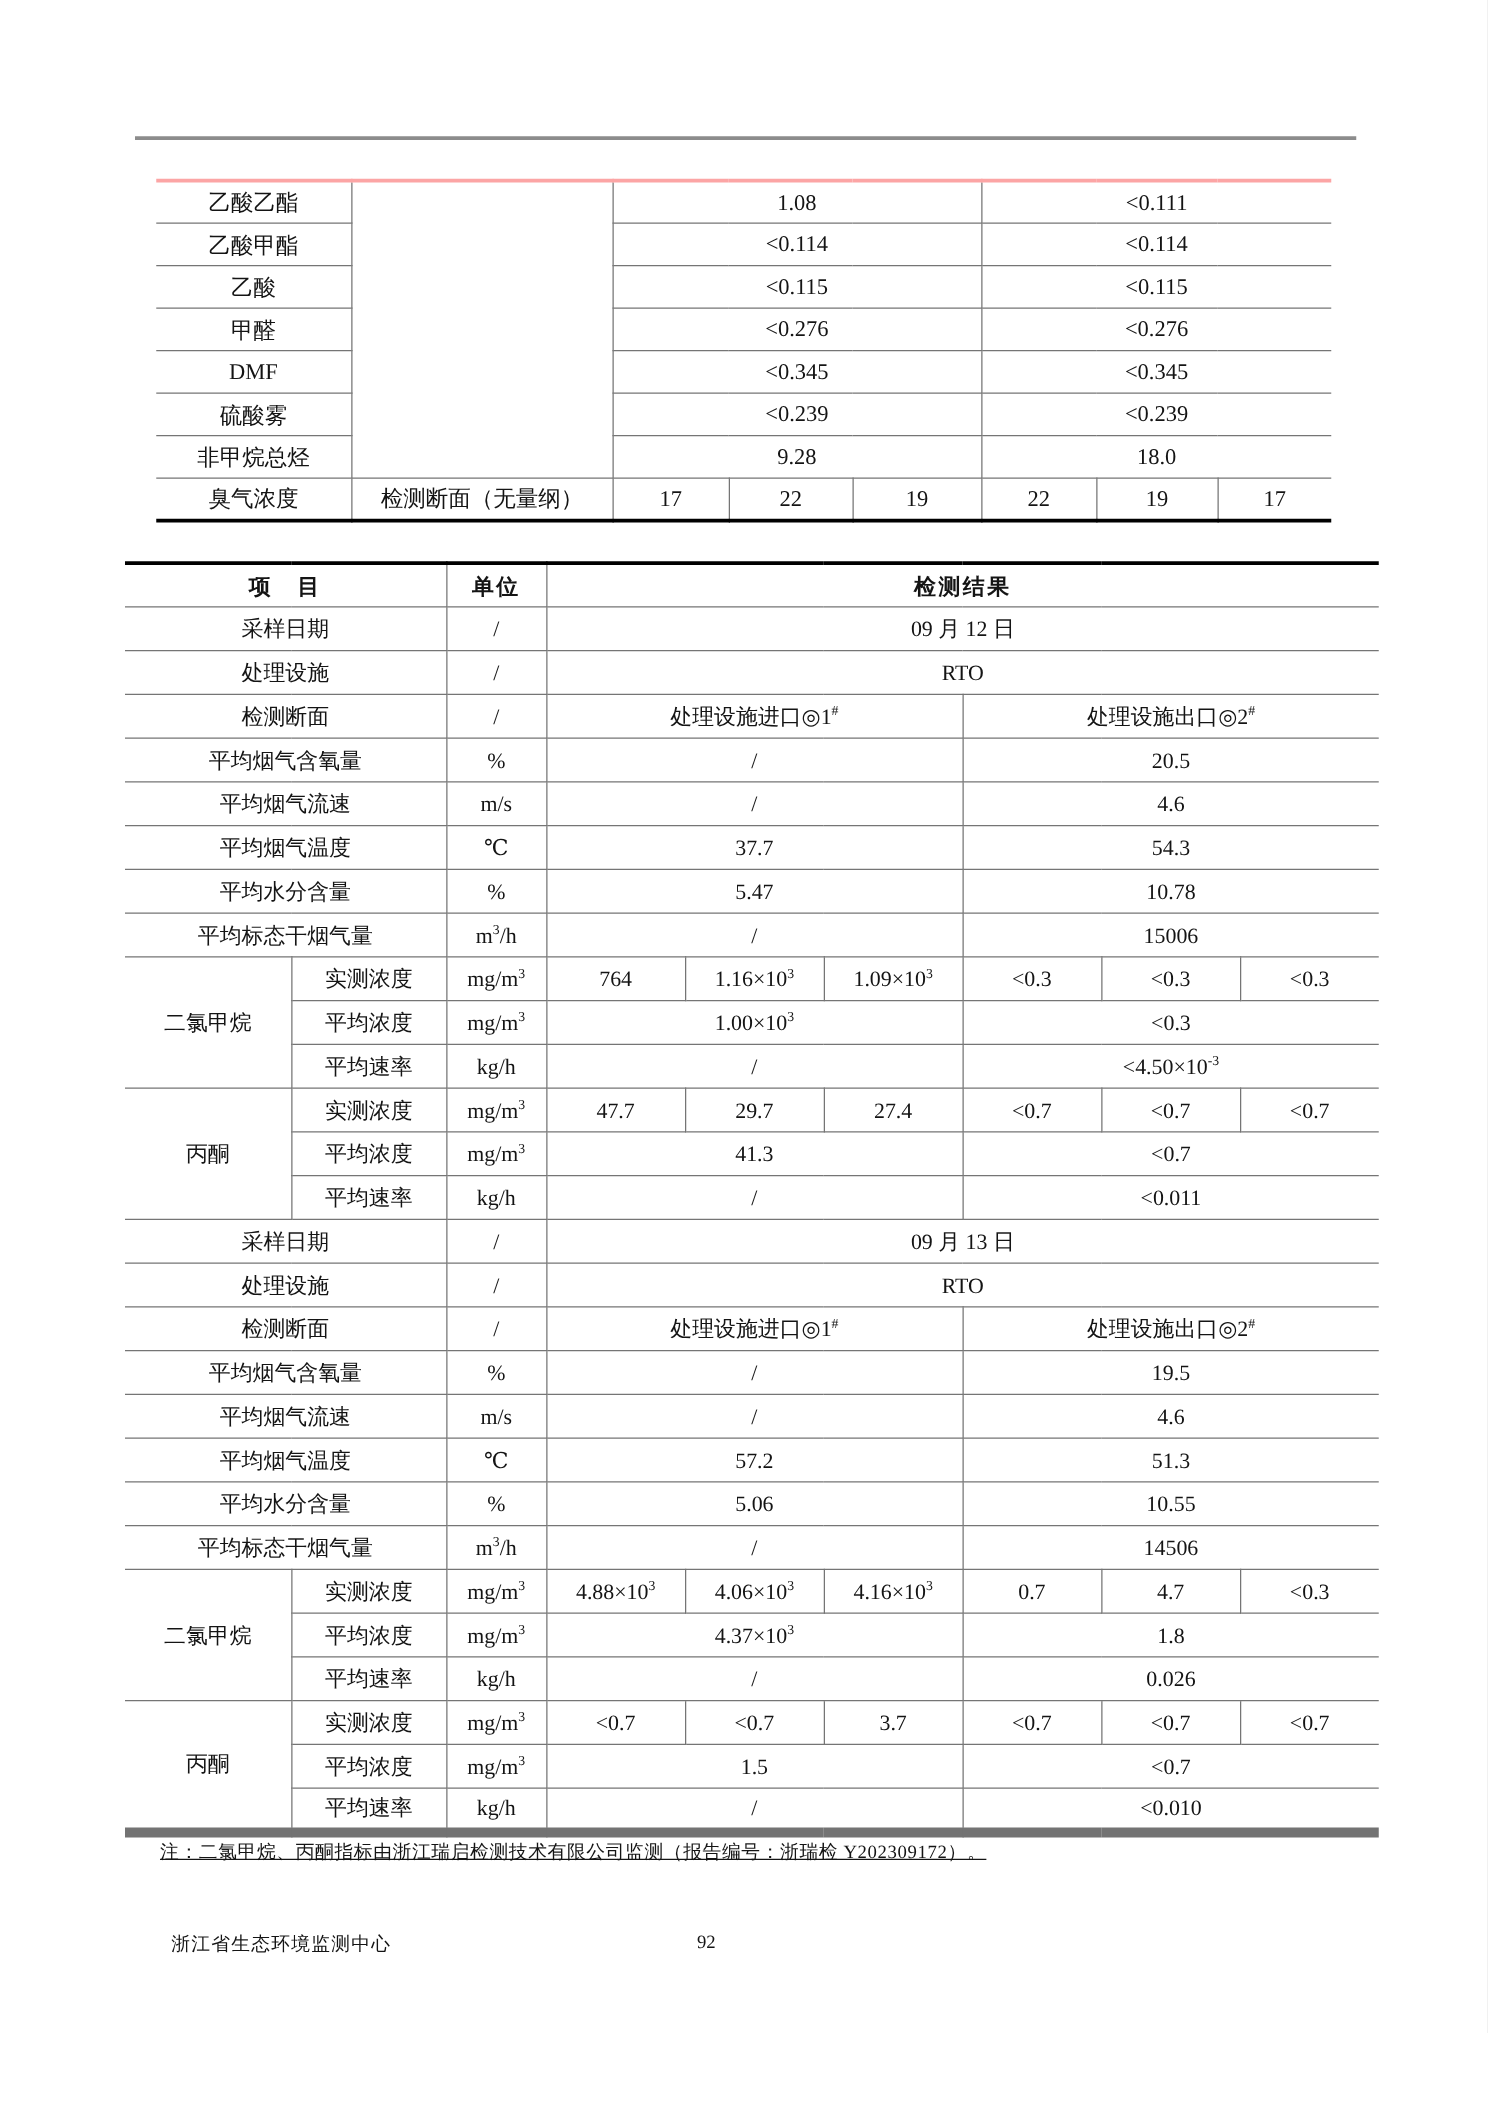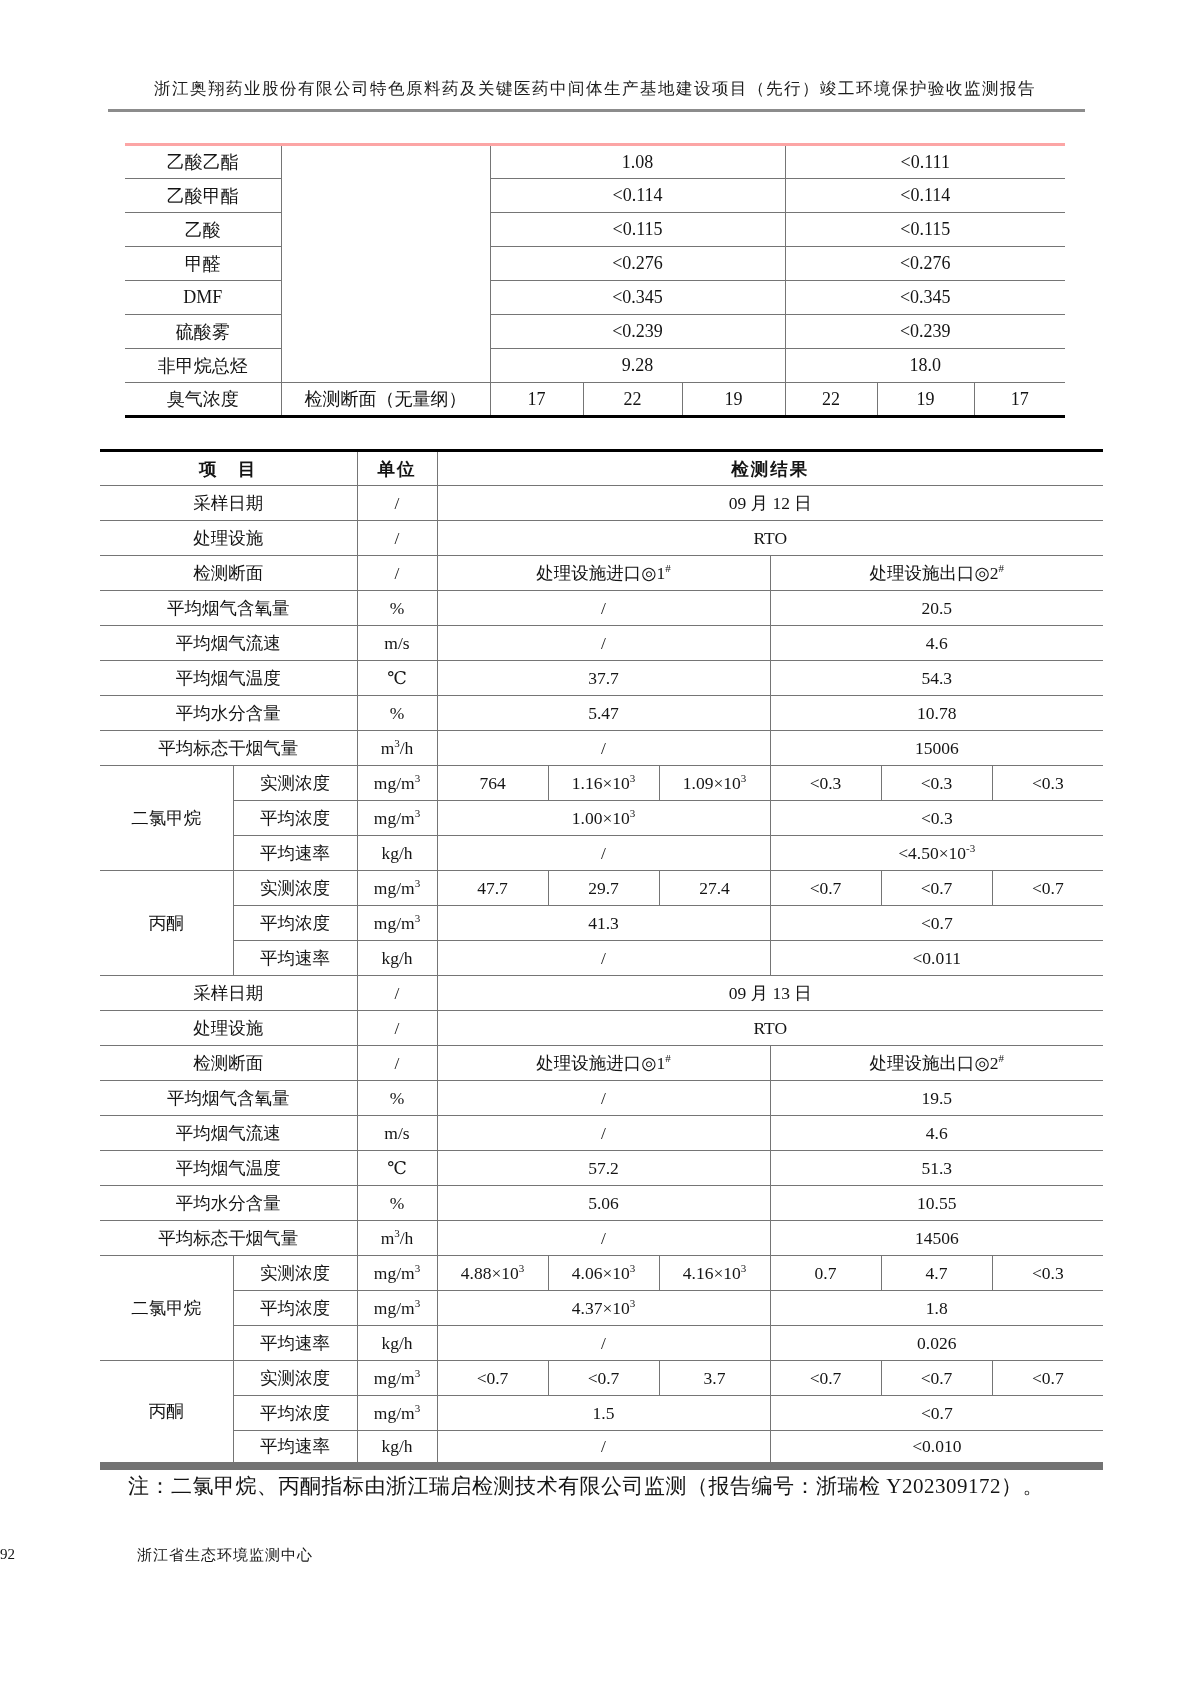--- a/index.html
+++ b/index.html
@@ -26,30 +26,29 @@
   .t2-title{
     position:absolute;left:100px;top:420px;width:1003px;text-align:center;
     font-weight:bold;font-size:19px;letter-spacing:1px;
   }
 
   .t2{position:absolute;left:100px;top:449px;width:1003px;border-top:3px solid #000;border-bottom:8px solid #737373;}
   .t2 tr{height:35px;}
   .t2 td{font-size:17.5px;}
   .t2 tr.hdr td{font-weight:bold;letter-spacing:2px;}
 
-  .note{position:absolute;left:128px;top:1472px;width:960px;font-size:21px;letter-spacing:0.5px;}
+  .note{position:absolute;left:128px;top:1472px;width:960px;font-size:15px;letter-spacing:0.5px;text-decoration:underline;}
   .footer-left{position:absolute;left:137px;top:1546px;font-size:15px;letter-spacing:1px;font-family:Liberation Mono, monospace;}
-  .footer-page{position:absolute;left:0;width:1130px;top:1546px;text-align:left;font-size:15px;}
+  .footer-page{position:absolute;left:0;width:1130px;top:1546px;text-align:center;font-size:15px;}
 </style>
 </head>
 <body>
 
 <div class="page">
 
-  <div class="header-text">浙江奥翔药业股份有限公司特色原料药及关键医药中间体生产基地建设项目（先行）竣工环境保护验收监测报告</div>
   <div class="header-rule"></div>
 
   <table class="t1">
     <colgroup>
       <col style="width:156px">
         <col style="width:209px">
       <col style="width:93px">
         <col style="width:99px">
         <col style="width:103px">
       <col style="width:92px">

